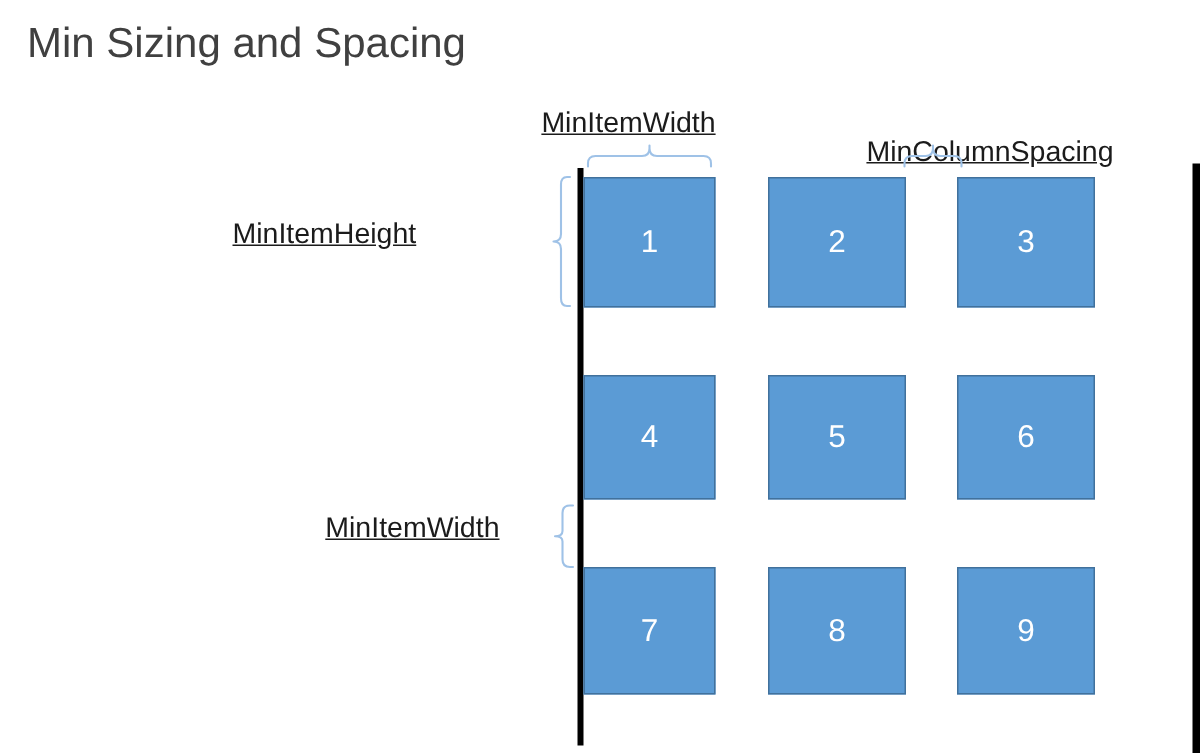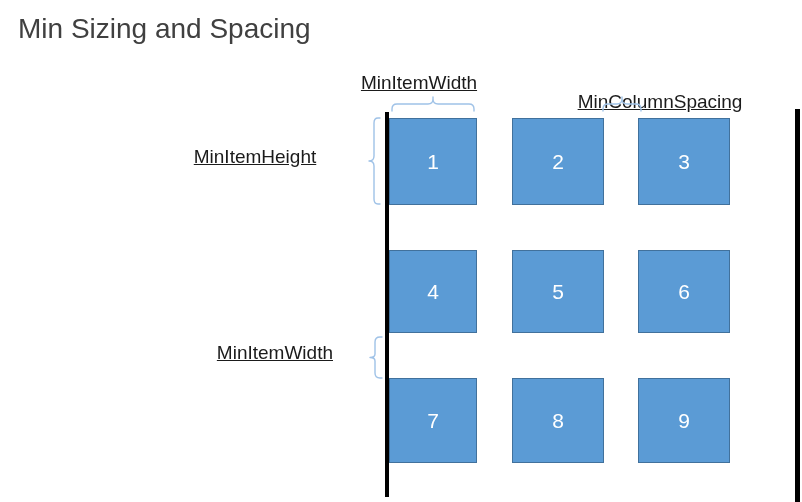--- a/index.html
+++ b/index.html
@@ -15,21 +15,21 @@
     font-size:28px;line-height:1.15;color:#404040;
     white-space:nowrap;
   }
   .lbl{
     position:absolute;
     font-size:19px;color:#1b1b1b;
     white-space:nowrap;line-height:1.1;text-decoration:underline;
   }
   .lbl-min-item-width{left:334px;top:73px;width:170px;text-align:center;}
   .lbl-min-column-spacing{left:560px;top:56px;width:200px;text-align:center;margin-top:36px;}
-  .lbl-min-item-height{left:155px;top:147px;width:200px;text-align:center;}
+  .lbl-min-item-height{left:155px;top:147px;width:200px;text-align:left;}
   .lbl-min-row-spacing{left:153px;top:343px;width:180px;text-align:right;}
   .vline{position:absolute;background:#000;}
   .vline-left{left:385px;top:112px;width:4px;height:385px;}
   .vline-right{left:795px;top:109px;width:5px;height:393px;}
   .sq{
     position:absolute;
     background:#5B9BD5;
     border:1px solid #41719C;
     box-sizing:border-box;
     display:flex;align-items:center;justify-content:center;

